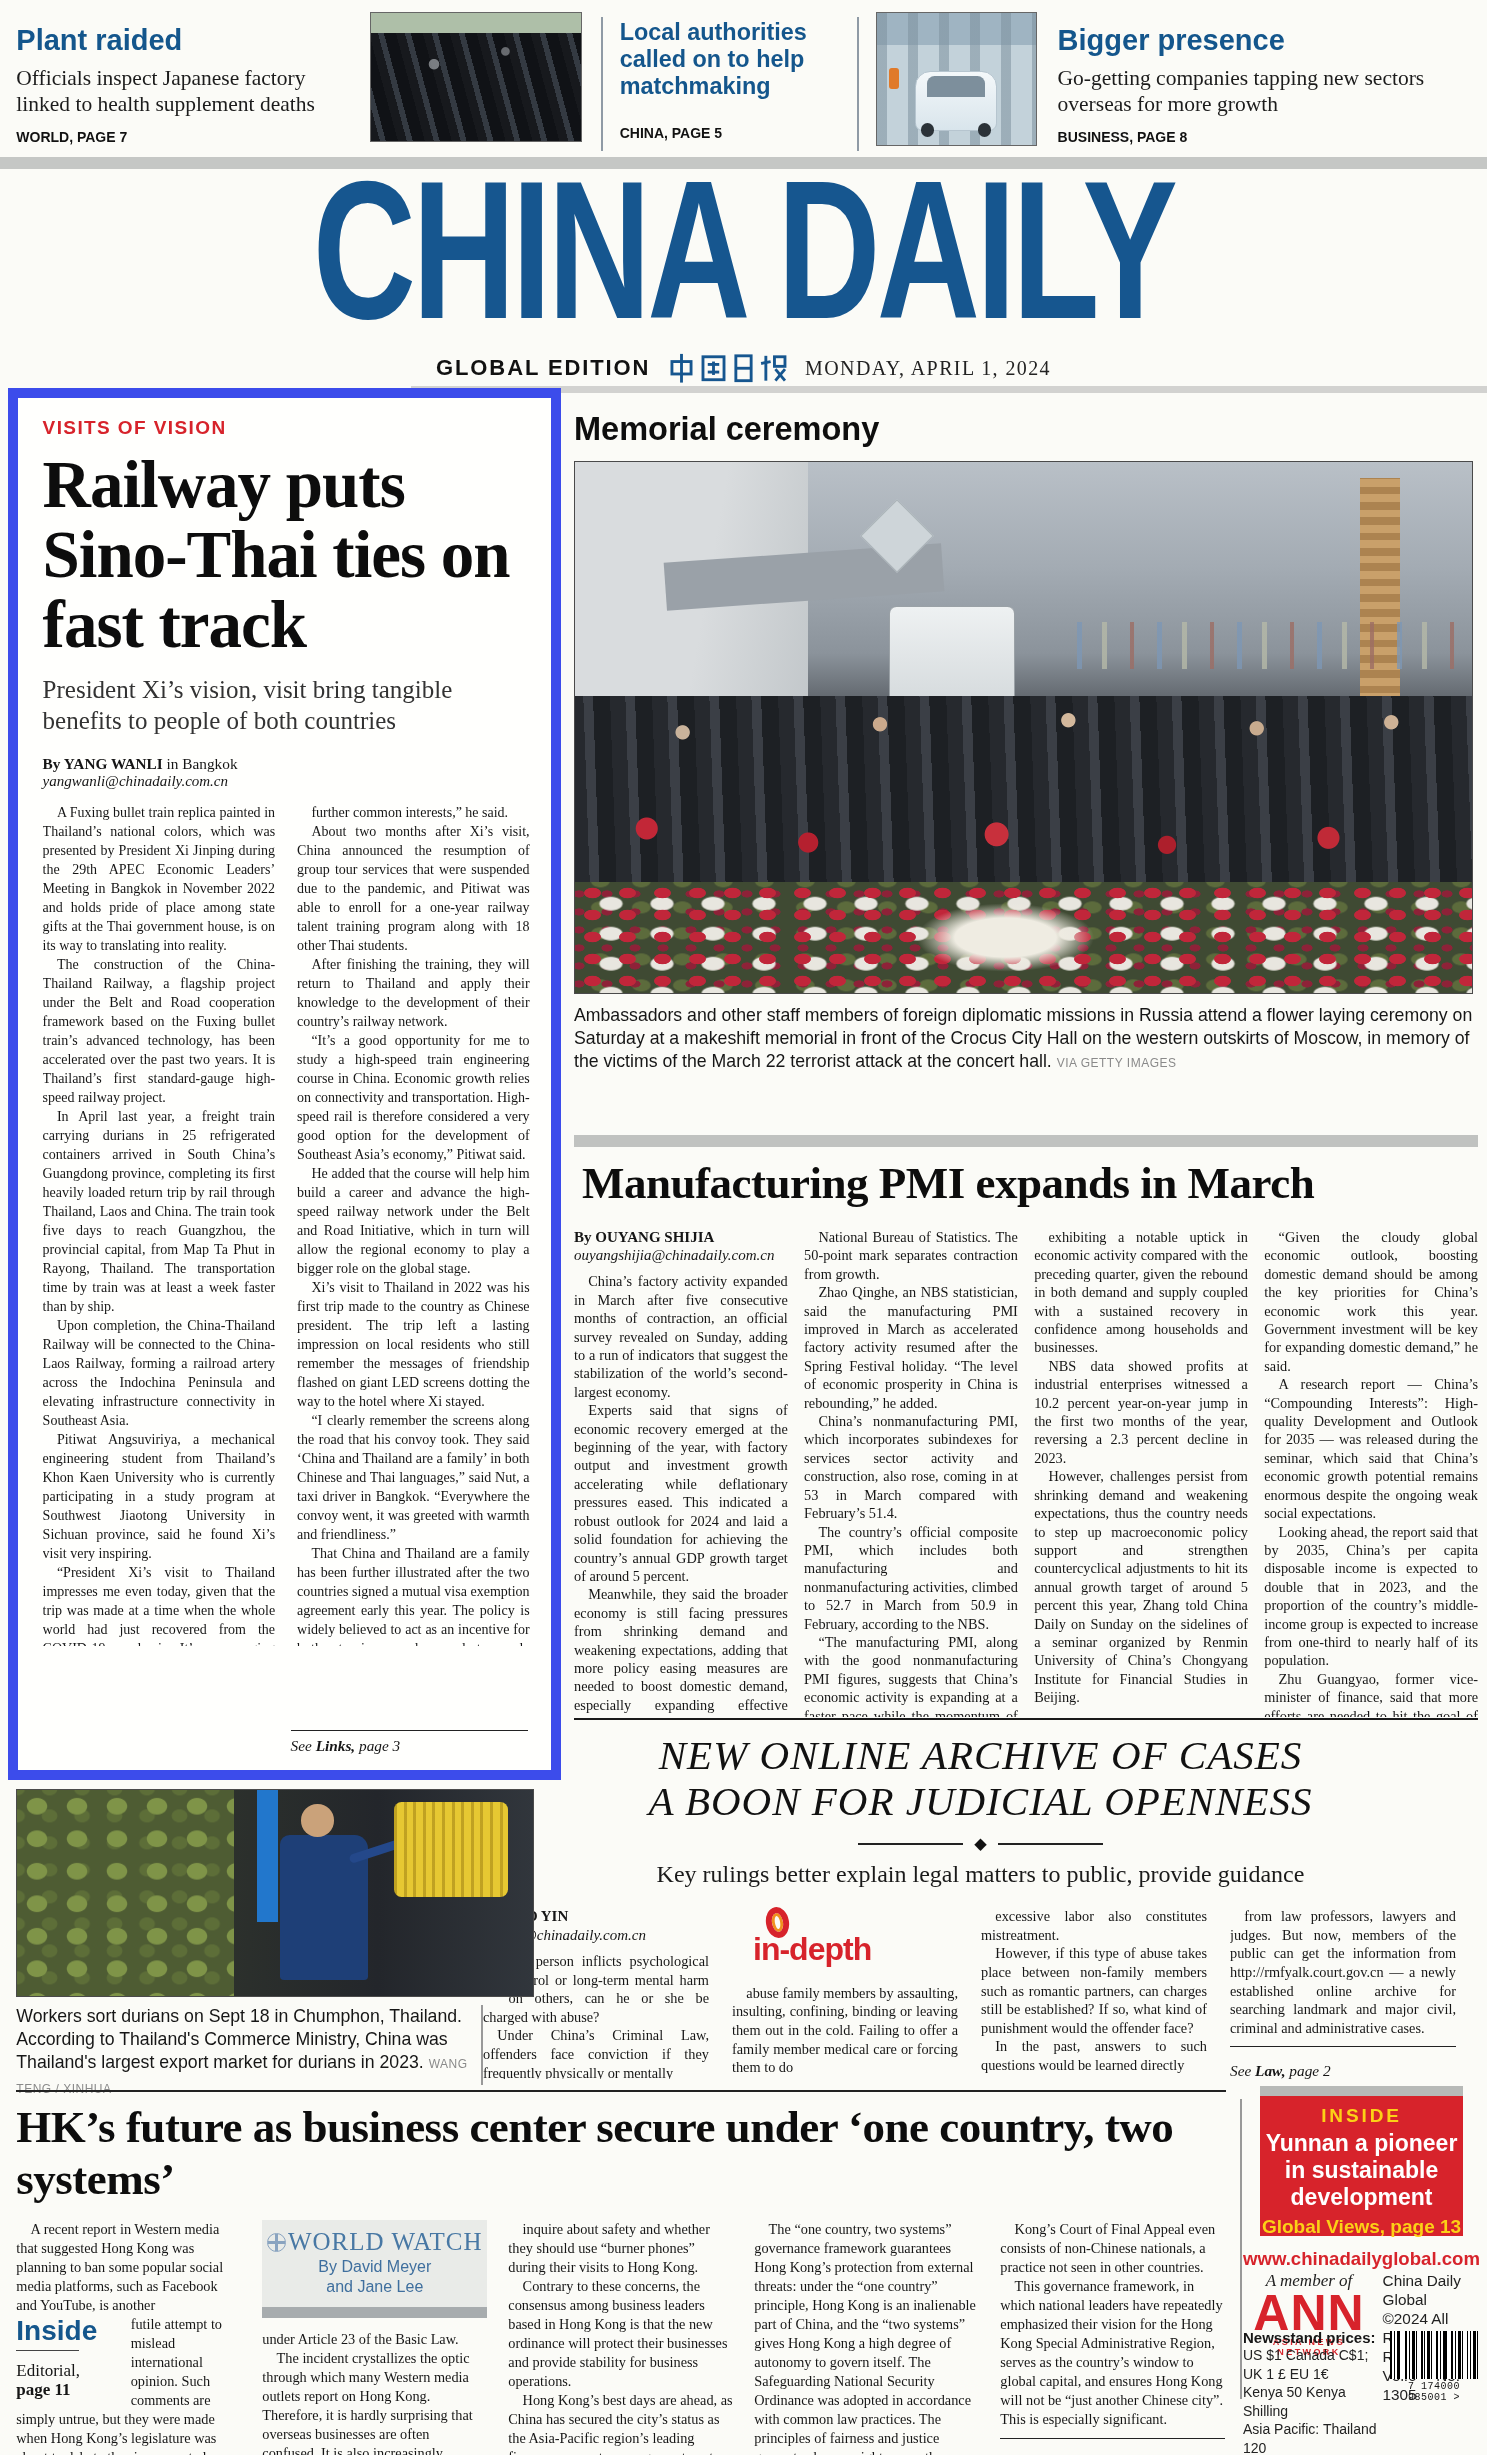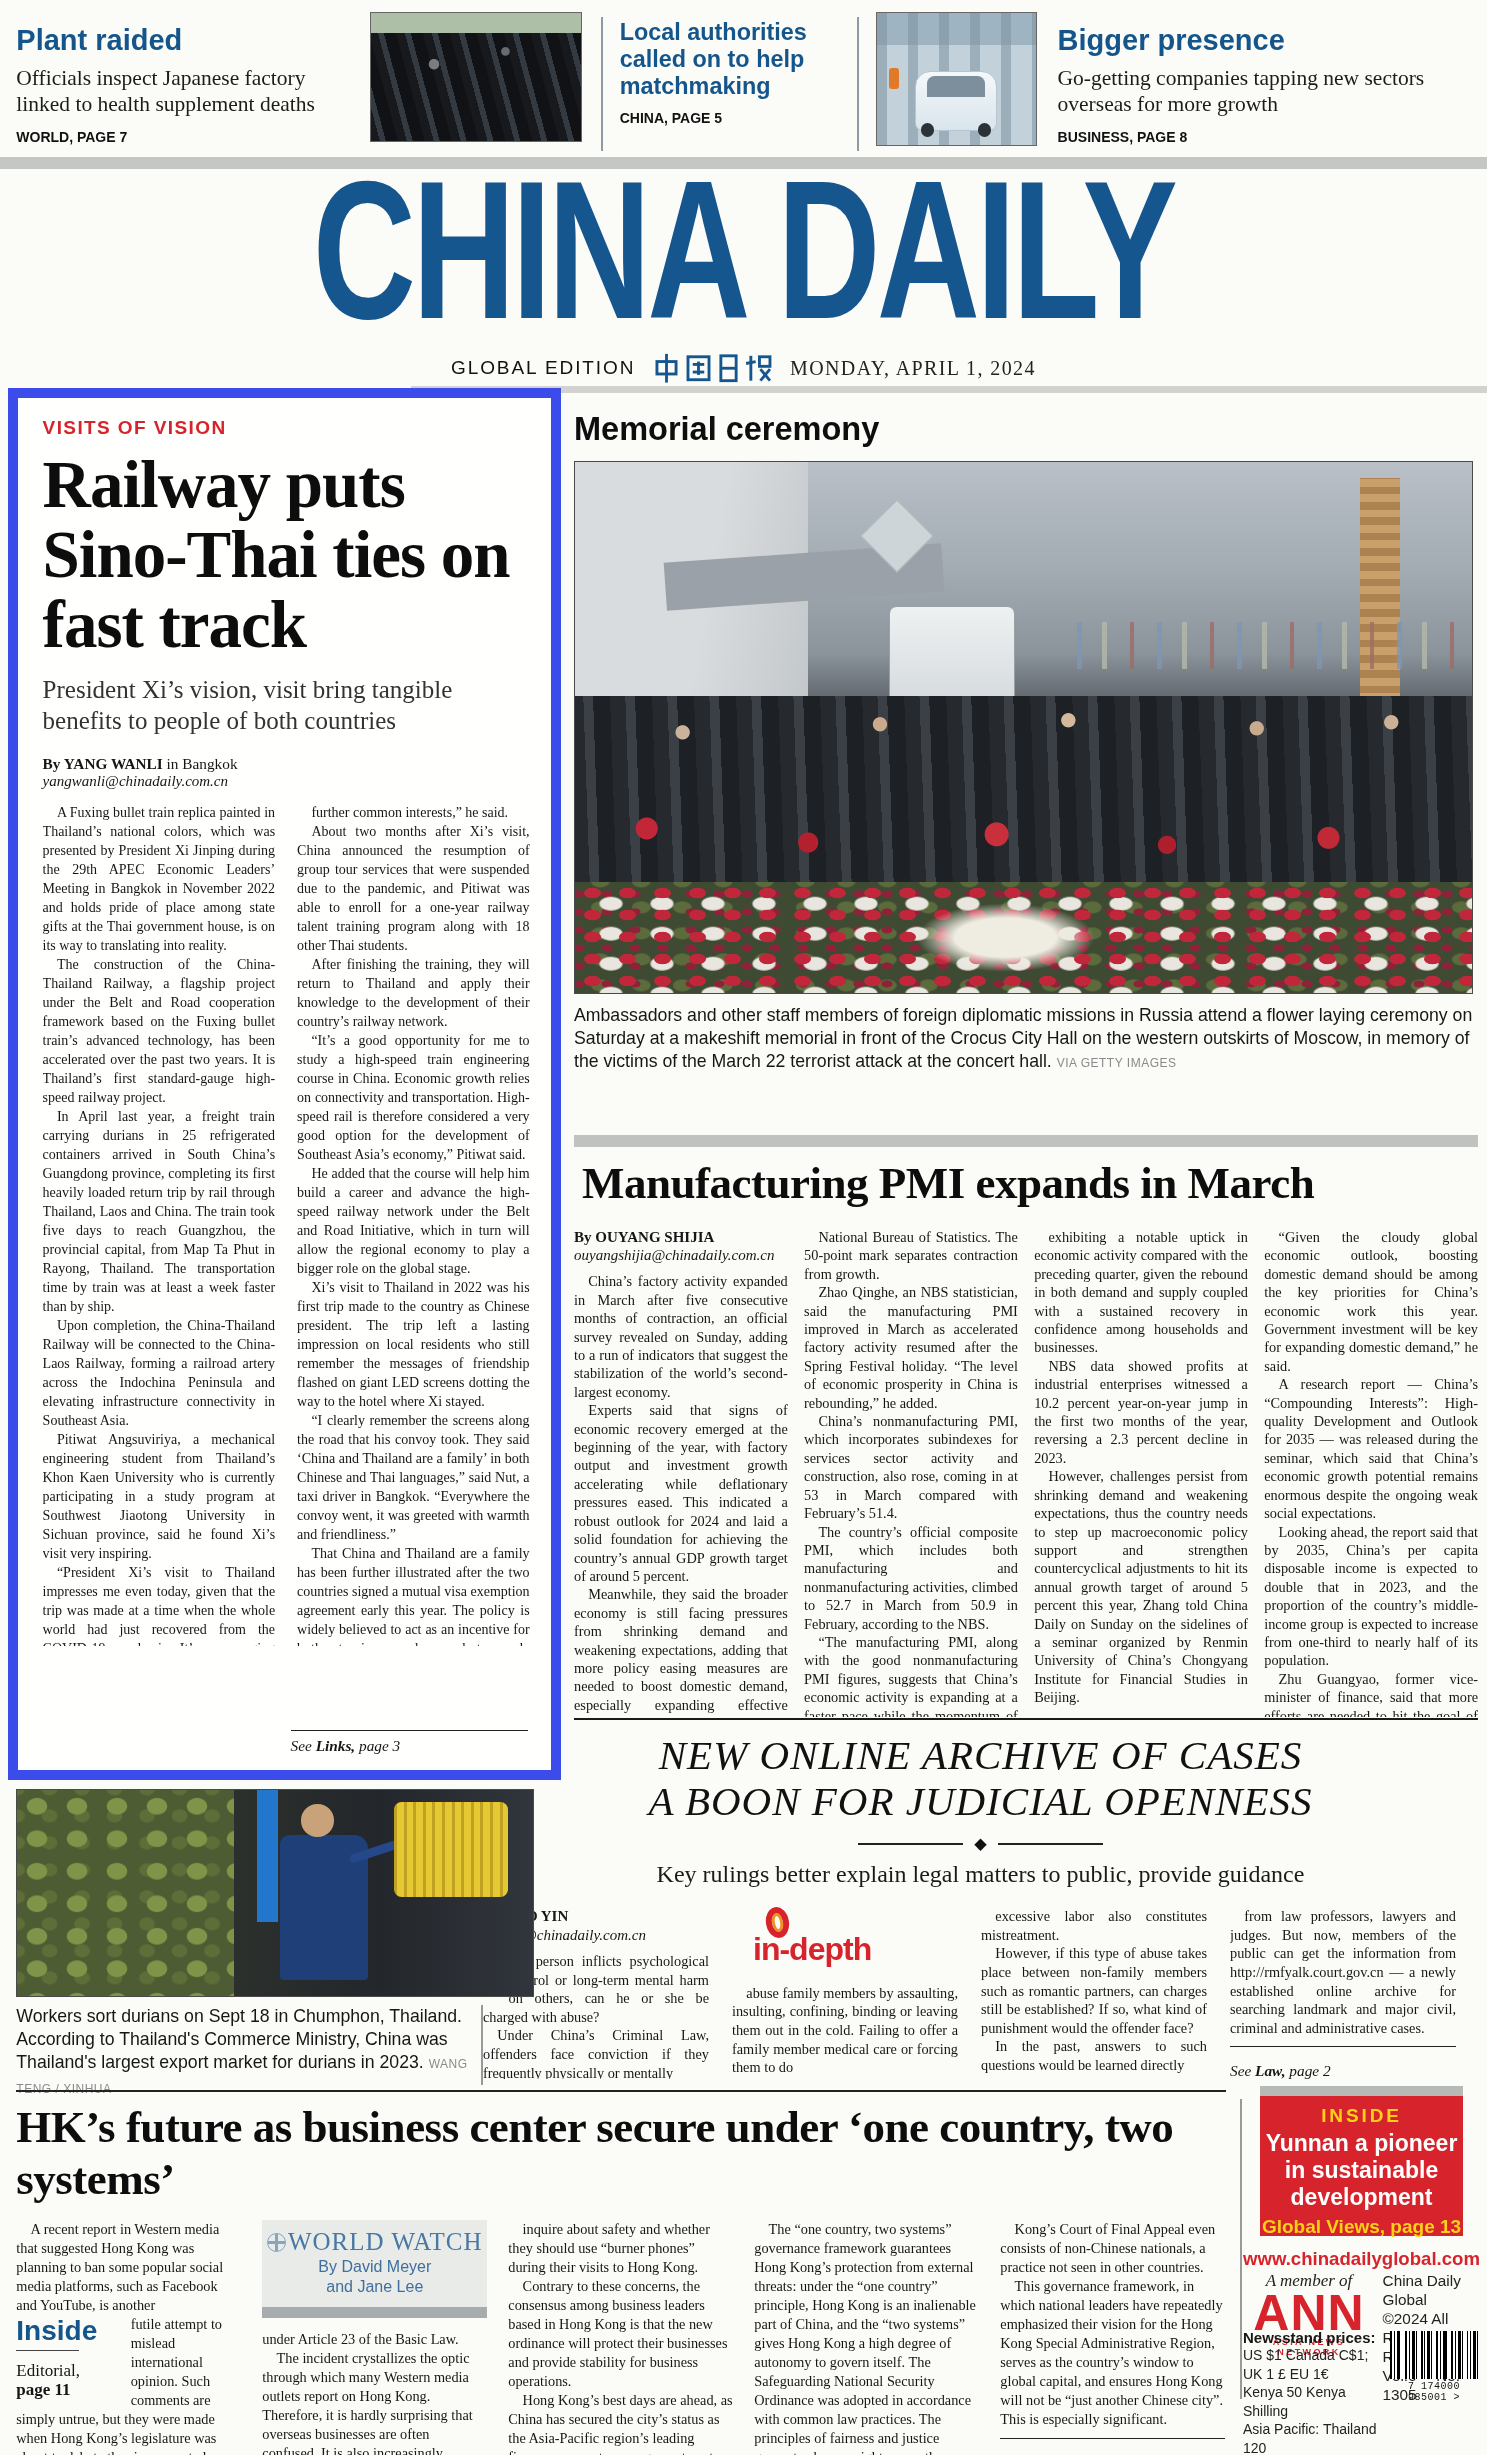--- a/index.html
+++ b/index.html
@@ -12,21 +12,21 @@
 
   
   .top-strip { top:11.5px; left:16.3px; width:1455px; height:145px; display:flex; align-items:stretch; }
   .teaser h2 { font-family:"Liberation Sans", sans-serif; font-weight:bold; color:#14568c; }
   .t-big h2 { font-size:29px; line-height:31px; margin:13.4px 0 9.6px; }
   .teaser .desc { font-size:21.5px; line-height:26px; color:#1c1c1c; }
   .teaser .pageref { font-family:"Liberation Sans", sans-serif; font-weight:bold; font-size:14px; margin-top:11.5px; color:#111; }
   .t1 { width:342px; }
   .t2 { width:218px; padding-top:7.6px; }
   .t2 h2 { font-size:23.4px; line-height:27px; }
-  .t2 .pageref { margin-top:10px; }
+  .t2 .pageref { margin-top:25px; }
   .t3 { flex:1; margin-left:21px; }
   .vrule-t { width:1.9px; background:#8f9aa5; margin:5.7px 17px 5.7px 19px; }
   .tphoto { border:1px solid #666; position:relative; overflow:hidden; }
   .tp1 { width:212px; height:130px; margin-left:11.5px;
     background:
       linear-gradient(180deg,#aebfa8 0 16%, rgba(0,0,0,0) 16%),
       radial-gradient(circle at 30% 40%, rgba(220,225,230,.5) 0 4.8px, rgba(0,0,0,0) 5.7px),
       radial-gradient(circle at 64% 30%, rgba(210,215,220,.45) 0 3.8px, rgba(0,0,0,0) 4.8px),
       repeating-linear-gradient(75deg,#17191d 0 8.6px,#343a42 8.6px 14.3px,#101216 14.3px 26px);
     background-color:#1c1f24; }
@@ -43,21 +43,21 @@
 
   .bar-gray { background:#c5c7c5; }
   .bar1 { top:157px; left:0; width:1487px; height:12.4px; }
 
   
   .masthead-title { top:151px; left:0; width:100%; text-align:center; }
   .masthead-title span { display:inline-block; font-family:"Liberation Sans", sans-serif; font-weight:800;
       font-size:143px; line-height:143px; letter-spacing:-3.8px; color:#16568f;
       transform:scaleY(1.38); transform-origin:top; }
   .masthead-sub { top:352px; left:0; width:100%; display:flex; justify-content:center; align-items:center; gap:17px; }
-  .ms-edition { font-family:"Liberation Sans", sans-serif; font-weight:normal; font-size:19px; letter-spacing:1.9px; color:#111; }
+  .ms-edition { font-family:"Liberation Sans", sans-serif; font-weight:bold; font-size:22px; letter-spacing:1.9px; color:#111; }
   .ms-date { font-size:20px; letter-spacing:1.4px; color:#222; }
   .cjk { display:flex; gap:2.9px; align-items:center; }
 
   .bar2 { top:386px; left:411px; width:1076px; height:6.7px; background:#d2d2d0; }
 
   
   .blue-box { left:7.6px; top:388px; width:553px; height:1392px; border:10.5px solid #3c4ceb; background:#fffffd; padding:19px 21px 0 25px; }
   .kicker { font-family:"Liberation Sans", sans-serif; font-weight:bold; font-size:19px; letter-spacing:1.4px; color:#d7232b; }
   .rail-headline { font-size:67px; line-height:70px; font-weight:bold; color:#0d0d0d; letter-spacing:-1px; margin-top:9.6px; }
   .rail-sub { font-size:25px; line-height:31px; color:#333; margin-top:15.3px; font-weight:normal; }

